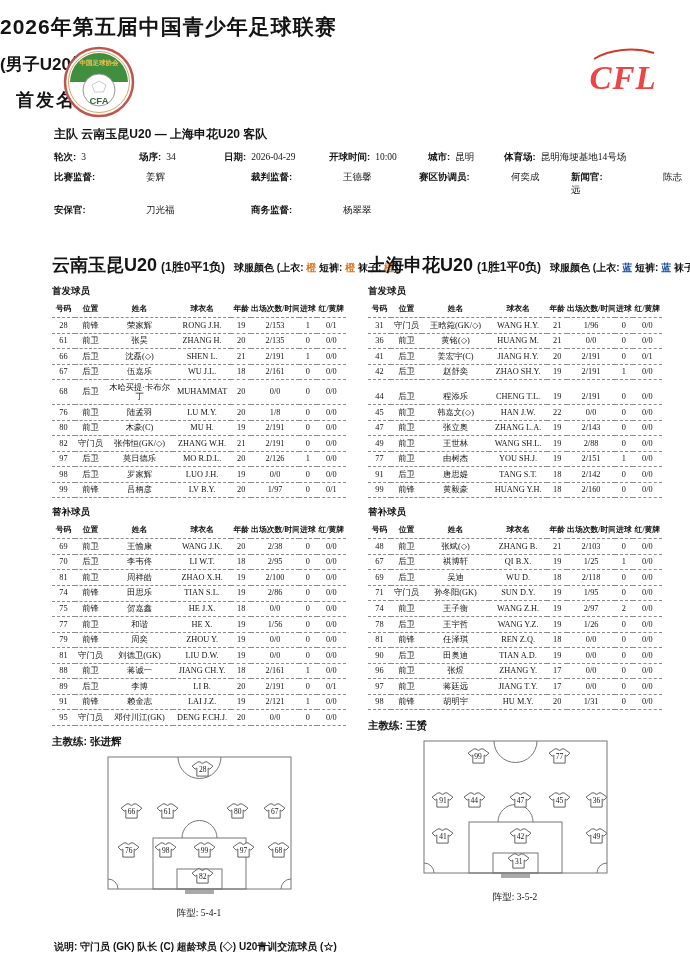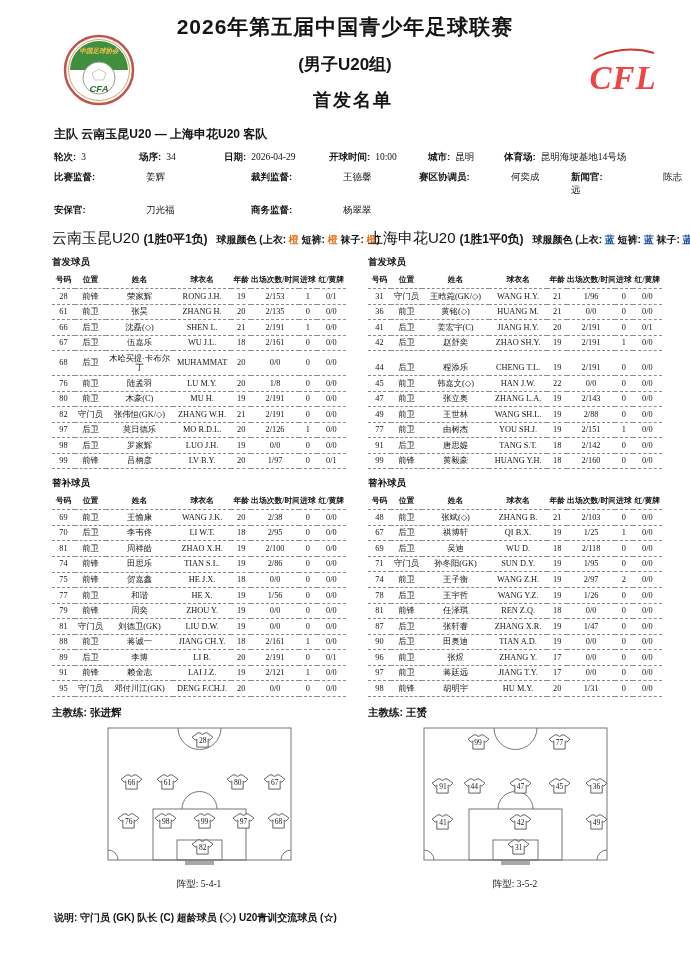--- a/index.html
+++ b/index.html
@@ -1,41 +1,41 @@
 <!DOCTYPE html>
 <html><head>
 <meta charset="utf-8">
 <style>
   html,body{margin:0;padding:0;background:#fff;}
   .page{position:relative;width:690px;height:965px;background:#fff;overflow:hidden;
         font-family:"Liberation Serif","DejaVu Serif",serif;color:#141414;box-sizing:border-box;}
   
-  .titles{padding-top:13px;text-align:center;}
+  .titles{padding-top:13px;text-align:left;}
   .t1{font-family:"Liberation Sans","DejaVu Sans",sans-serif;font-weight:bold;font-size:21px;letter-spacing:1px;}
   .t2{font-family:"Liberation Sans","DejaVu Sans",sans-serif;font-weight:bold;font-size:17px;margin-top:12px;}
   .t3{font-family:"Liberation Sans","DejaVu Sans",sans-serif;font-weight:bold;font-size:18px;margin-top:12px;letter-spacing:2px;margin-left:16px;}
-  .crest{position:absolute;left:62px;top:32px;width:74px;height:76px;font-style:italic;}
+  .crest{position:absolute;left:62px;top:44px;width:74px;height:76px;}
   .cfl{position:absolute;right:26px;top:46px;width:82px;text-align:center;}
   .cfl-text{font-family:"Liberation Serif",serif;font-style:italic;font-weight:bold;font-size:33px;color:#ef4444;line-height:0.9;letter-spacing:1px;}
   
   .matchup{margin:14px 0 0 54px;font-family:"Liberation Sans",sans-serif;font-weight:bold;font-size:12px;}
   .info-row{display:flex;margin:8px 0 0 54px;font-size:9.5px;align-items:baseline;}
   .info-row .pair{white-space:nowrap;}
   .info-row .pair:nth-child(1){width:85px;} .info-row .pair:nth-child(2){width:85px;}
   .info-row .pair:nth-child(3){width:105px;} .info-row .pair:nth-child(4){width:99px;}
   .info-row .pair:nth-child(5){width:76px;}
   .lbl{font-family:"Liberation Sans",sans-serif;font-weight:bold;margin-right:5px;}
   .officials{margin:7px 0 0 54px;}
   .off-row{display:grid;grid-template-columns:197px 168px 152px auto;font-size:9.5px;margin-top:7px;}
   .off-row .lbl{display:inline-block;min-width:92px;margin-right:0;}
   
   .teams{display:flex;gap:22px;padding:0 28px 0 52px;margin-top:12px;}
   .team-col{flex:1;min-width:0;}
   .team-head{display:flex;align-items:baseline;white-space:nowrap;}
-  .team-name{font-family:"Liberation Sans",sans-serif;font-weight:normal;font-size:15px;}
+  .team-name{font-family:"Liberation Sans",sans-serif;font-weight:bold;font-size:18px;margin-top:24px;}
   .team-record{font-family:"Liberation Sans",sans-serif;font-weight:bold;font-size:12px;margin-left:4px;}
   .kit{font-family:"Liberation Sans",sans-serif;font-weight:bold;font-size:10px;margin-left:9px;}
   .kitc{font-weight:bold;}
   .sec-label{font-family:"Liberation Sans",sans-serif;font-weight:bold;font-size:9.5px;margin:8px 0 3px;}
   table.roster{width:100%;border-collapse:collapse;table-layout:fixed;font-size:8.3px;}
   table.roster th{font-size:7.8px;font-weight:bold;white-space:nowrap;overflow:hidden;
      border-bottom:1px dashed #8a8a8a;padding:2px 0 3px;text-align:center;}
   table.roster td{border-bottom:1px dashed #8a8a8a;padding:2.5px 0;text-align:center;
      vertical-align:middle;line-height:1.15;word-break:break-all;}
   tr.gap-row td{padding-top:12px;}
@@ -710,30 +710,20 @@
               <td>81</td>
               <td>前锋</td>
               <td>任泽琪</td>
               <td>REN Z.Q.</td>
               <td>18</td>
               <td>0/0</td>
               <td>0</td>
               <td>0/0</td>
             </tr>
             <tr>
-              <td>87</td>
-              <td>后卫</td>
-              <td>张轩睿</td>
-              <td>ZHANG X.R.</td>
-              <td>19</td>
-              <td>1/47</td>
-              <td>0</td>
-              <td>0/0</td>
-            </tr>
-            <tr>
               <td>90</td>
               <td>后卫</td>
               <td>田奥迪</td>
               <td>TIAN A.D.</td>
               <td>19</td>
               <td>0/0</td>
               <td>0</td>
               <td>0/0</td>
             </tr>
             <tr>

